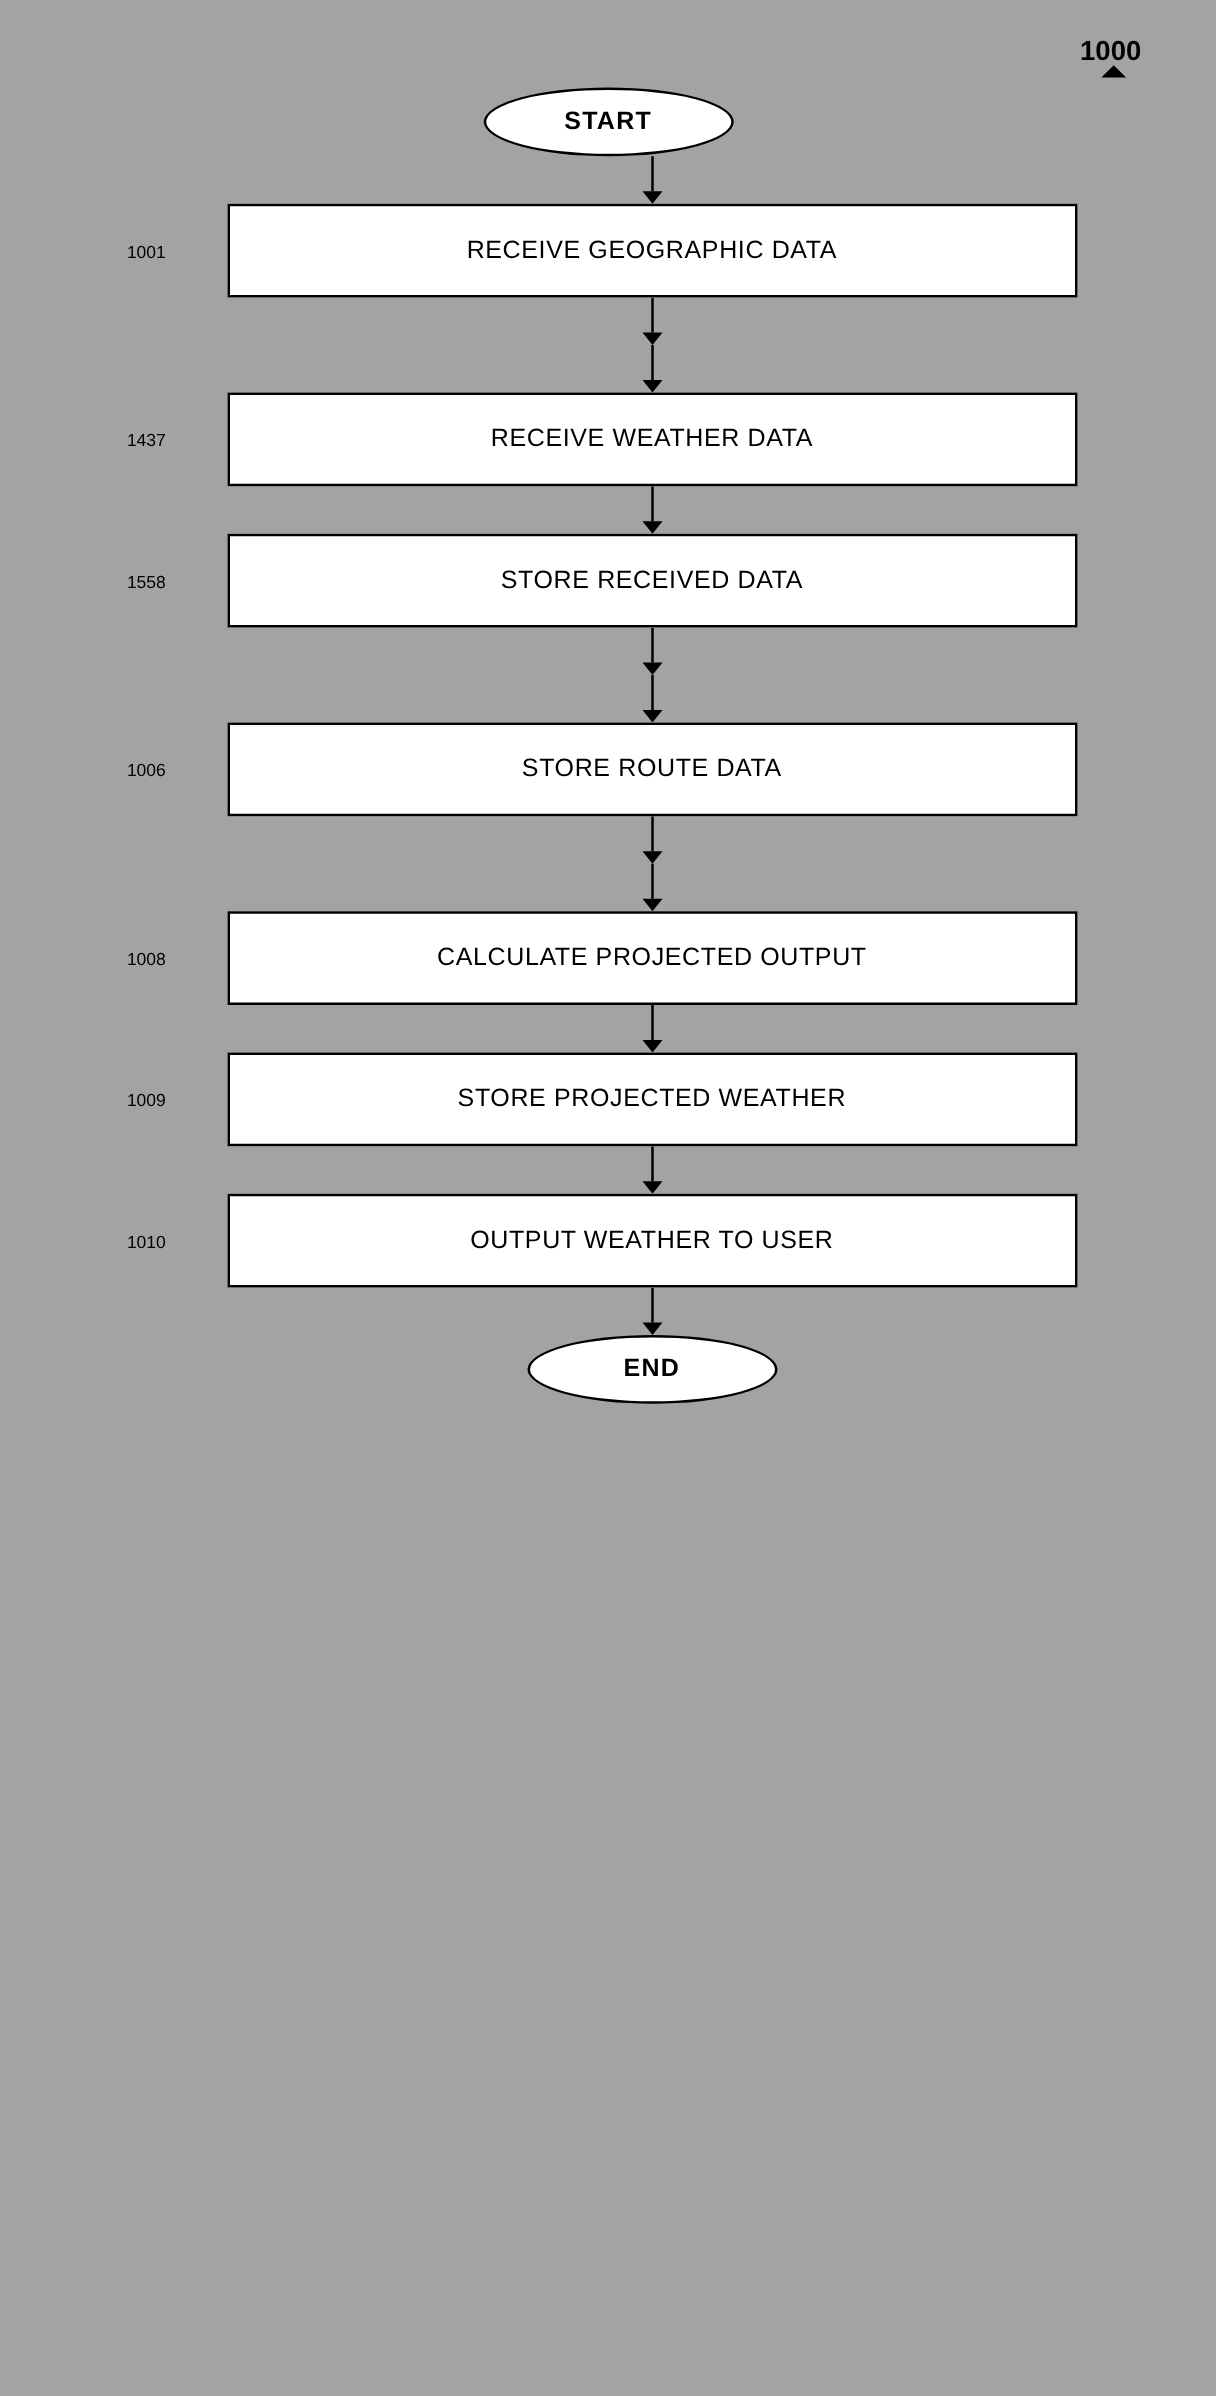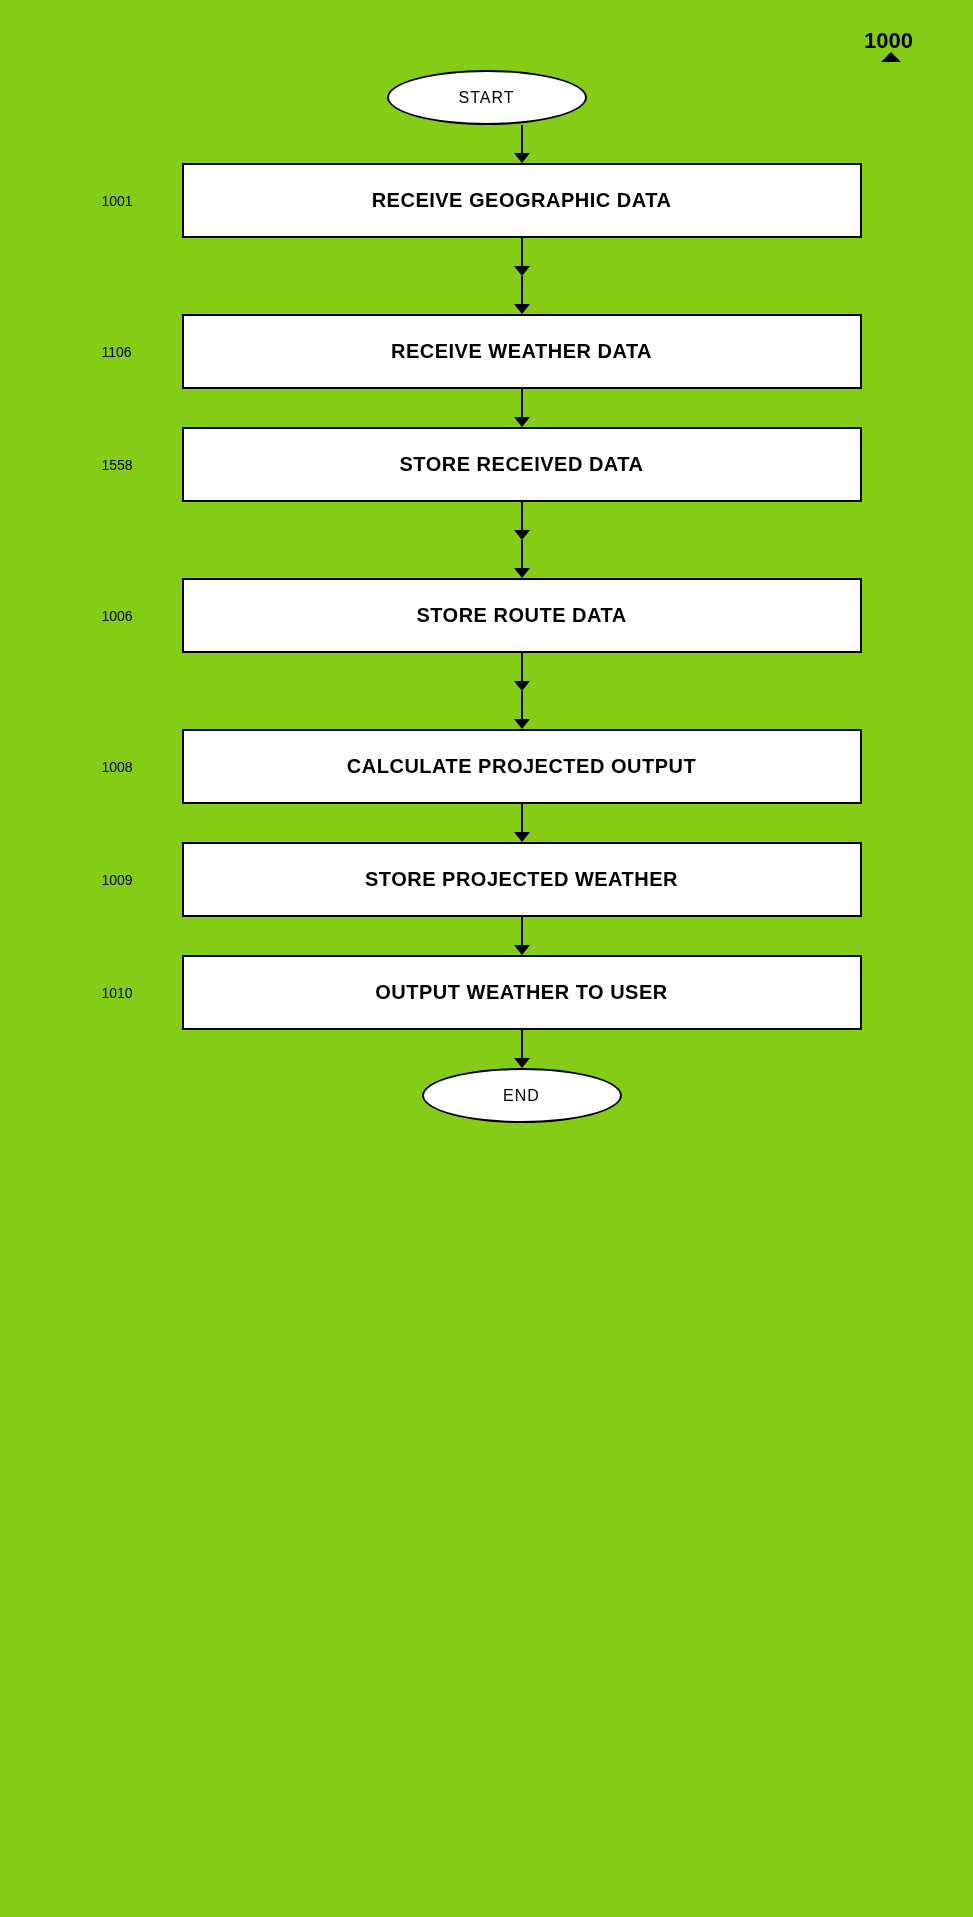--- a/index.html
+++ b/index.html
@@ -14,21 +14,21 @@
       min-height: 1917px;
       font-family: Arial, sans-serif;
       position: relative;
       overflow-x: hidden;
     }
 
     .diagram-container {
       position: relative;
       width: 973px;
       min-height: 1917px;
-      background: #84cc16;
+      background: #a3a3a3;
     }
 
     .figure-number {
       position: absolute;
       top: 28px;
       right: 60px;
       font-size: 22px;
       font-weight: bold;
       font-family: Arial, sans-serif;
       color: #000;
@@ -61,22 +61,22 @@
     
     .oval {
       width: 200px;
       height: 55px;
       border: 2px solid #000;
       border-radius: 50%;
       display: flex;
       align-items: center;
       justify-content: center;
       background: #fff;
-      font-size: 16px;
-      font-weight: normal;
+      font-size: 20px;
+      font-weight: bold;
       letter-spacing: 1px;
       font-family: Arial, sans-serif;
     }
 
     
     .process-row {
       display: flex;
       align-items: center;
       width: 100%;
       position: relative;
@@ -93,21 +93,21 @@
 
     .process-box {
       width: 680px;
       height: 75px;
       border: 2px solid #000;
       display: flex;
       align-items: center;
       justify-content: center;
       background: #fff;
       font-size: 20px;
-      font-weight: bold;
+      font-weight: normal;
       letter-spacing: 0.5px;
       font-family: Arial, sans-serif;
       text-align: center;
       margin-left: 70px;
     }
   </style>
 </head>
 <body>
 
 <div class="diagram-container">
@@ -138,21 +138,21 @@
       <div style="width:0;height:0;border-left:8px solid transparent;border-right:8px solid transparent;border-top:10px solid #000;"></div>
     </div>
 
 
     <div style="display:flex;flex-direction:column;align-items:center;margin-left:70px;">
       <div style="width:2px;height:28px;background:#000;"></div>
       <div style="width:0;height:0;border-left:8px solid transparent;border-right:8px solid transparent;border-top:10px solid #000;"></div>
     </div>
 
     <div class="process-row">
-      <span class="step-label">1106</span>
+      <span class="step-label">1437</span>
       <div class="process-box">
         <span>RECEIVE WEATHER DATA</span>
       </div>
     </div>
 
     <div style="display:flex;flex-direction:column;align-items:center;margin-left:70px;">
       <div style="width:2px;height:28px;background:#000;"></div>
       <div style="width:0;height:0;border-left:8px solid transparent;border-right:8px solid transparent;border-top:10px solid #000;"></div>
     </div>
 

